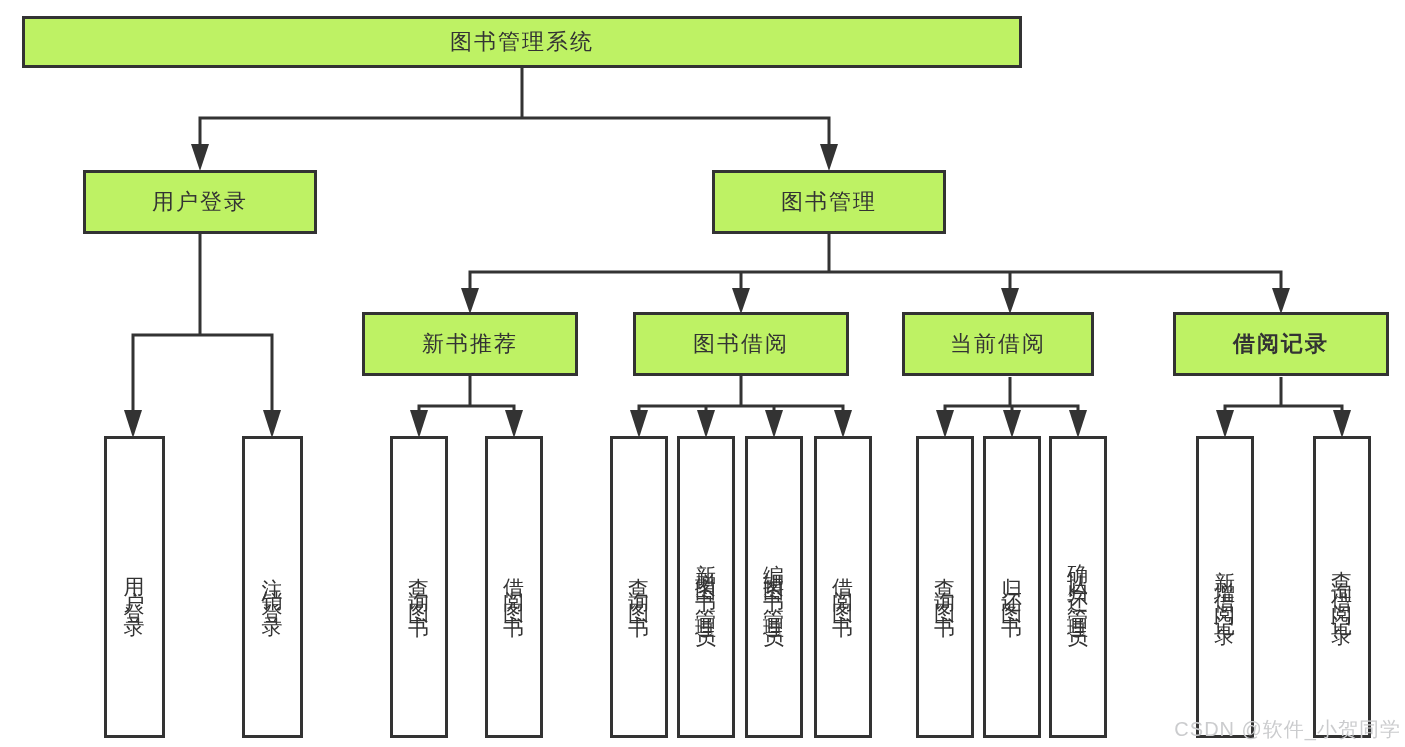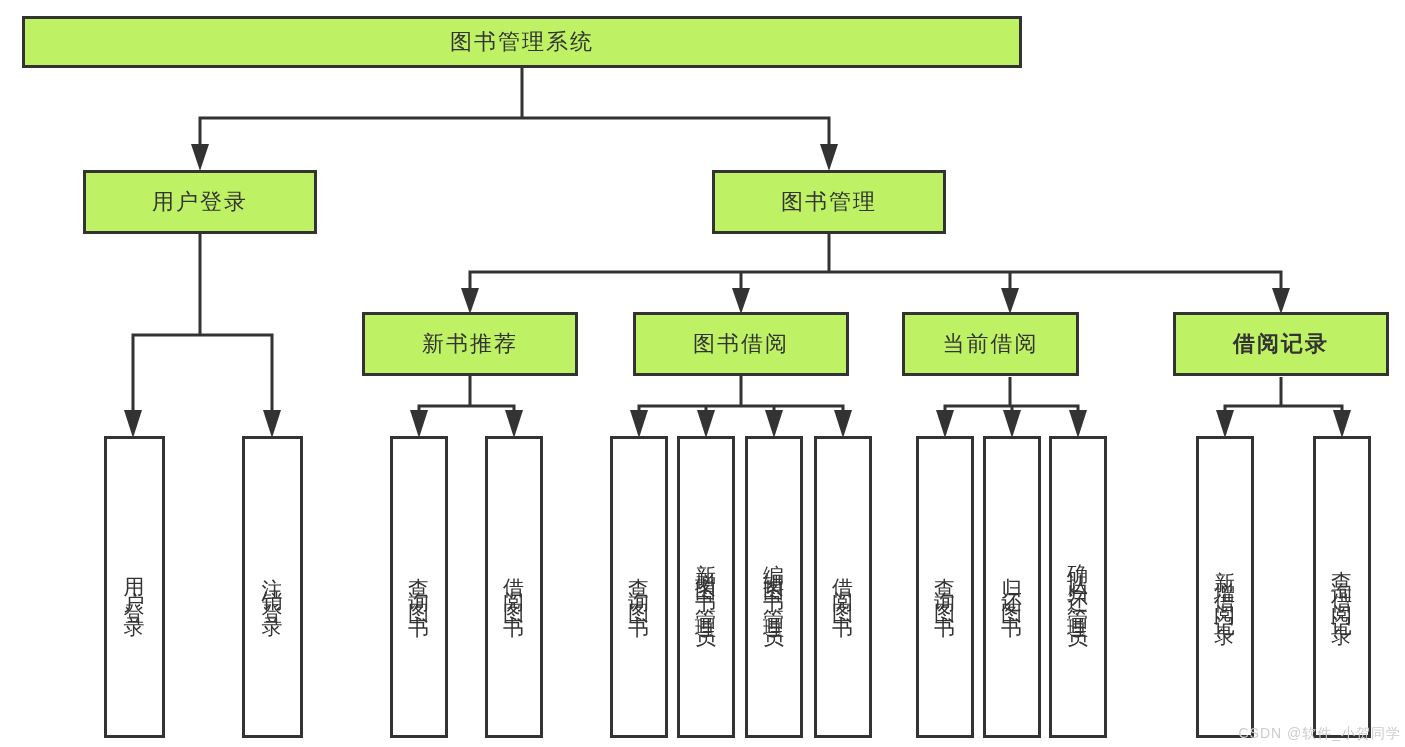--- a/index.html
+++ b/index.html
@@ -35,21 +35,21 @@
     font-size: 22px;
     letter-spacing: 2px;
     z-index: 1;
     white-space: nowrap;
   }
   .root-box   { left: 22px;   top: 16px;  width: 1000px; height: 52px; }
   .l2a        { left: 83px;   top: 170px; width: 234px;  height: 64px; }
   .l2b        { left: 712px;  top: 170px; width: 234px;  height: 64px; }
   .l3a        { left: 362px;  top: 312px; width: 216px;  height: 64px; }
   .l3b        { left: 633px;  top: 312px; width: 216px;  height: 64px; }
-  .l3c        { left: 902px;  top: 312px; width: 177px;  height: 64px; }
+  .l3c        { left: 902px;  top: 312px; width: 192px;  height: 64px; }
   .l3d        { left: 1173px; top: 312px; width: 216px;  height: 64px; font-weight: bold; }
 
   .vbox {
     position: absolute;
     box-sizing: border-box;
     border: 3px solid #333333;
     background: #ffffff;
     top: 436px;
     width: 58px;
     height: 302px;
@@ -82,21 +82,21 @@
   .x-c1 { left: 916px; }
   .x-c2 { left: 983px; }
   .x-c3 { left: 1049px; }
   .x-d1 { left: 1196px; }
   .x-d2 { left: 1313px; }
 
   .watermark {
     position: absolute;
     right: 4px;
     bottom: 4px;
-    font-size: 14px;
+    font-size: 20px;
     color: #cbccce;
     letter-spacing: 1px;
     z-index: 2;
     white-space: nowrap;
   }
 </style>
 </head>
 <body>
 
 <div class="stage">

